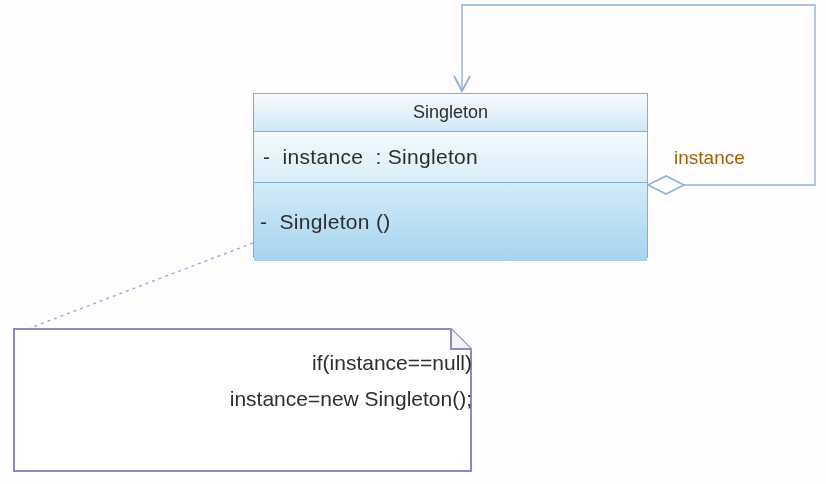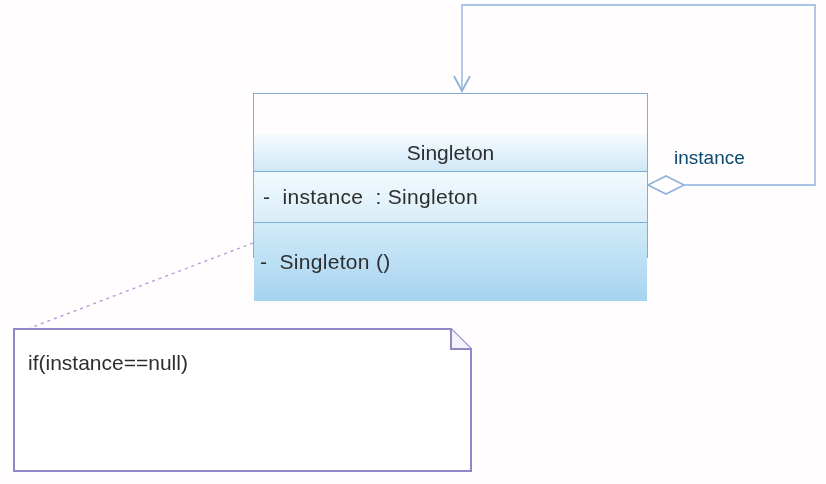--- a/index.html
+++ b/index.html
@@ -32,22 +32,21 @@
     color: #2e2e2e;
   }
   .class-header {
     height: 38px;
     box-sizing: border-box;
     border-bottom: 1px solid var(--class_border, #7fafd6);
     background: linear-gradient(to bottom, #f7fbfe 0%, #cfe8f7 100%);
     display: flex;
     align-items: center;
     justify-content: center;
-    font-size: 21px;
-    margin-top: 40px;
+    font-size: 18px;
   }
   .class-attrs {
     height: 51px;
     box-sizing: border-box;
     border-bottom: 1px solid var(--class_border, #7fafd6);
     background: linear-gradient(to bottom, #f3fafd 0%, #d8edf9 100%);
     display: flex;
     align-items: center;
     font-size: 21px;
     padding-left: 9px;
@@ -63,36 +62,36 @@
     padding-left: 6px;
     gap: 7px;
   }
   .member-row { white-space: pre; letter-spacing: 0.3px; }
   
   .assoc-label {
     position: absolute;
     left: 674px;
     top: 147px;
     font-size: 19px;
-    color: #0c4a6e;
+    color: #a16207;
   }
   
   .note-text {
     position: absolute;
     left: 13px;
     top: 328px;
     width: 459px;
     height: 144px;
     box-sizing: border-box;
     padding: 17px 0 0 15px;
     font-size: 21px;
     line-height: 36px;
     color: #2e2e2e;
   }
-  .note-line { white-space: pre; }
+  .note-line { white-space: pre; text-align: right; }
   .note-line.indented { padding-left: 46px; }
 </style>
 </head>
 <body>
 
 <div class="stage">
 
   <svg class="overlay" viewBox="0 0 826 484">
 
     <polyline points="462,91 462,5 815,5 815,185 684,185" fill="none" stroke="#a9c4e4" stroke-width="1.8"></polyline>
@@ -114,15 +113,16 @@
     </div>
     <div class="class-methods">
       <span class="member-row">-  Singleton ()</span>
     </div>
   </div>
 
   <div class="assoc-label">instance</div>
 
   <div class="note-text">
     <div class="note-line">if(instance==null)</div>
+    <div class="note-line indented">instance=new Singleton();</div>
   </div>
 
 </div>
 
 </body></html>

